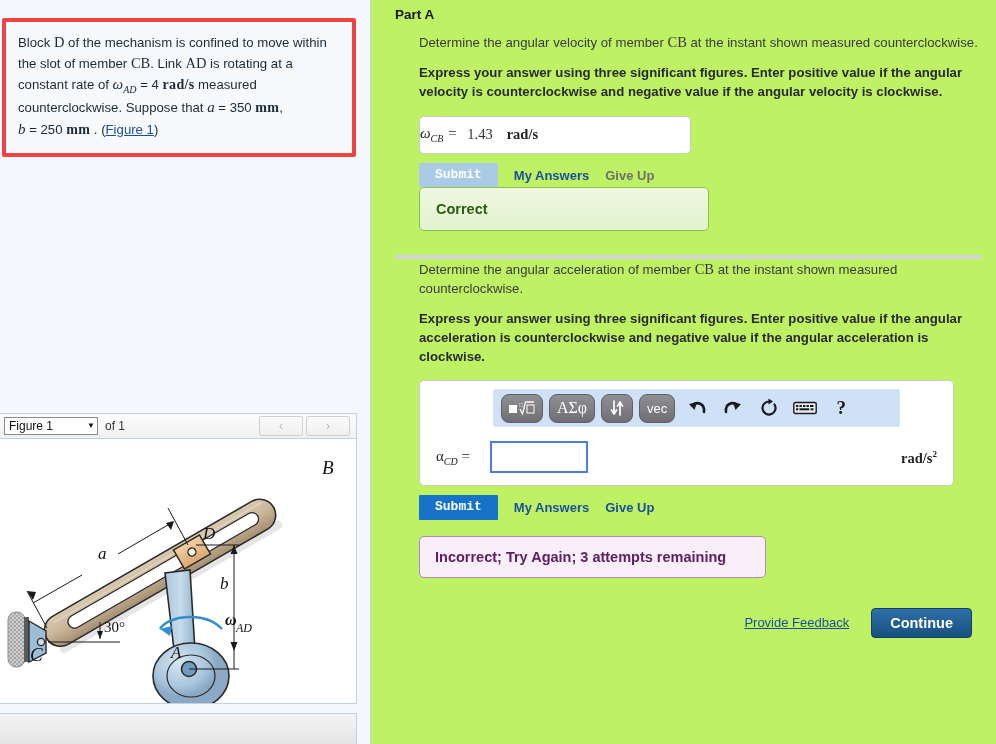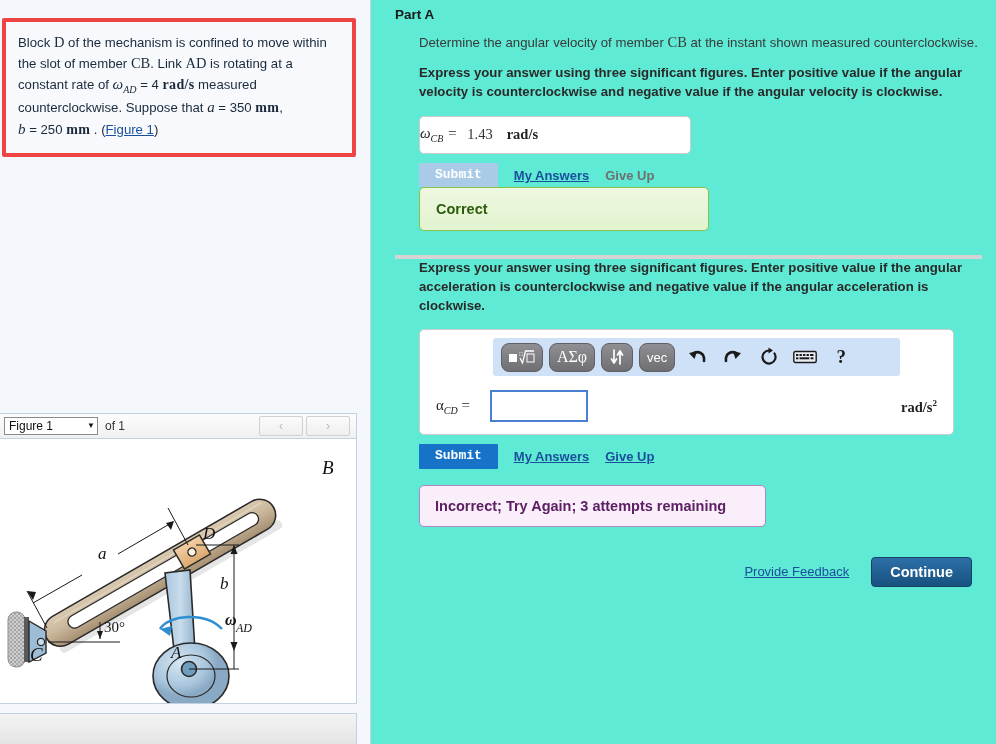--- a/index.html
+++ b/index.html
@@ -114,21 +114,21 @@
     background: linear-gradient(#f4f4f4,#e4e4e4);
     border-top: 1px solid #c3d2e2;
     border-right: 1px solid #c3d2e2;
     box-sizing: border-box;
   }
 
   
   .right-col {
     flex: 1 1 auto;
     height: 744px;
-    background: #5eead4;
+    background: #bef264;
     box-sizing: border-box;
     padding: 0;
     position: relative;
   }
   .part-title {
     font-weight: bold;
     font-size: 13.5px;
     color: #1a1a1a;
     margin: 7px 0 10px 24px;
   }
@@ -188,21 +188,20 @@
     padding: 5px 16px;
     border-radius: 1px;
     border: none;
     cursor: pointer;
     line-height: 1.1;
   }
   .btn-submit.disabled { background: #a9cbe8; cursor: default; }
   .btn-submit.active { background: #1673c8; }
   .link {
     color: #1a4f9c;
-    text-decoration: underline;
     font-weight: bold;
     font-size: 13px;
     margin-left: 16px;
     cursor: pointer;
   }
   .link.plain { color: #6f6f6f; text-decoration: none; font-weight: bold; }
 
   .correct-box {
     margin-top: 0;
     width: 290px;
@@ -500,20 +499,21 @@
         </div>
 
         <div class="correct-box">Correct</div>
       </div>
     </div>
 
     <div class="divider"></div>
 
     <div>
       <div class="part-body">
+        <div class="q-text"><span>Determine the angular acceleration of member </span><span class="mi-up">CB</span><span> at the instant shown measured counterclockwise.</span></div>
 
         <div class="q-instr">Express your answer using three significant figures. Enter positive value if the angular acceleration is counterclockwise and negative value if the angular acceleration is clockwise.</div>
 
         <div class="mathgroup">
           <div class="mathbar">
             <div class="mbtn">
               <svg width="26" height="17" viewBox="0 0 26 17">
                 <rect x="0" y="5" width="8" height="8" fill="#ffffff"></rect>
                 <text x="10" y="6.5" font-size="6" fill="#ffffff" font-family="Liberation Serif, serif">□</text>
                 <path d="M11 9 L13.5 14 L16.5 2 L25 2" stroke="#ffffff" stroke-width="1.3" fill="none"></path>

